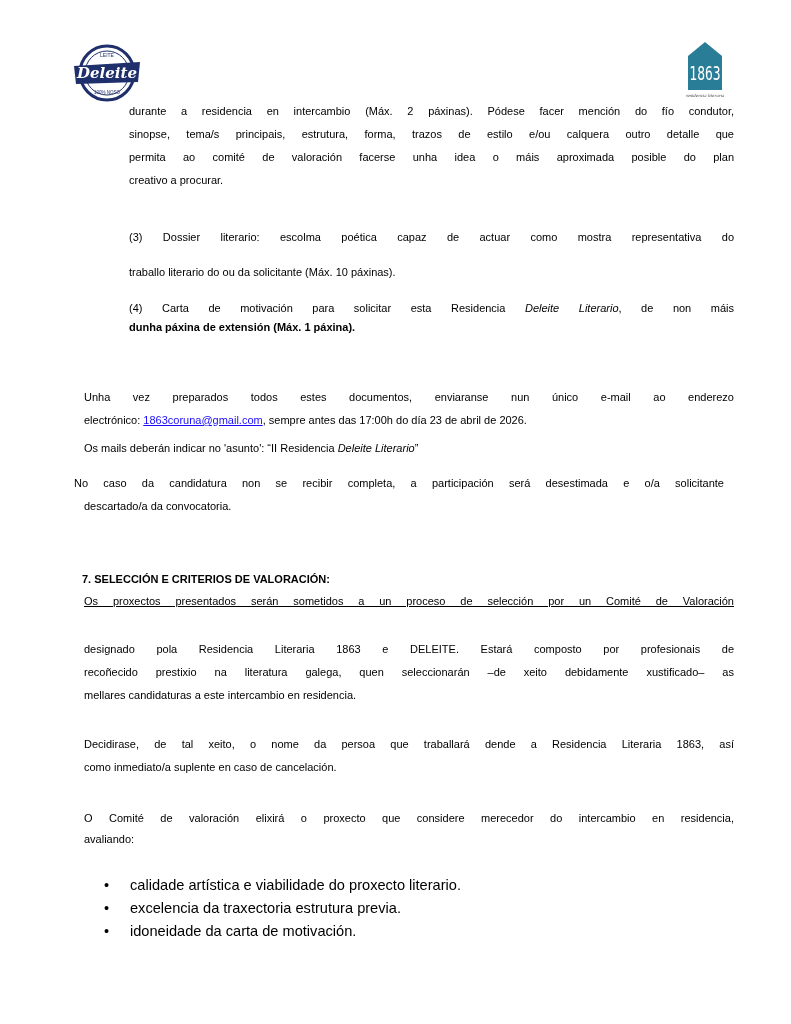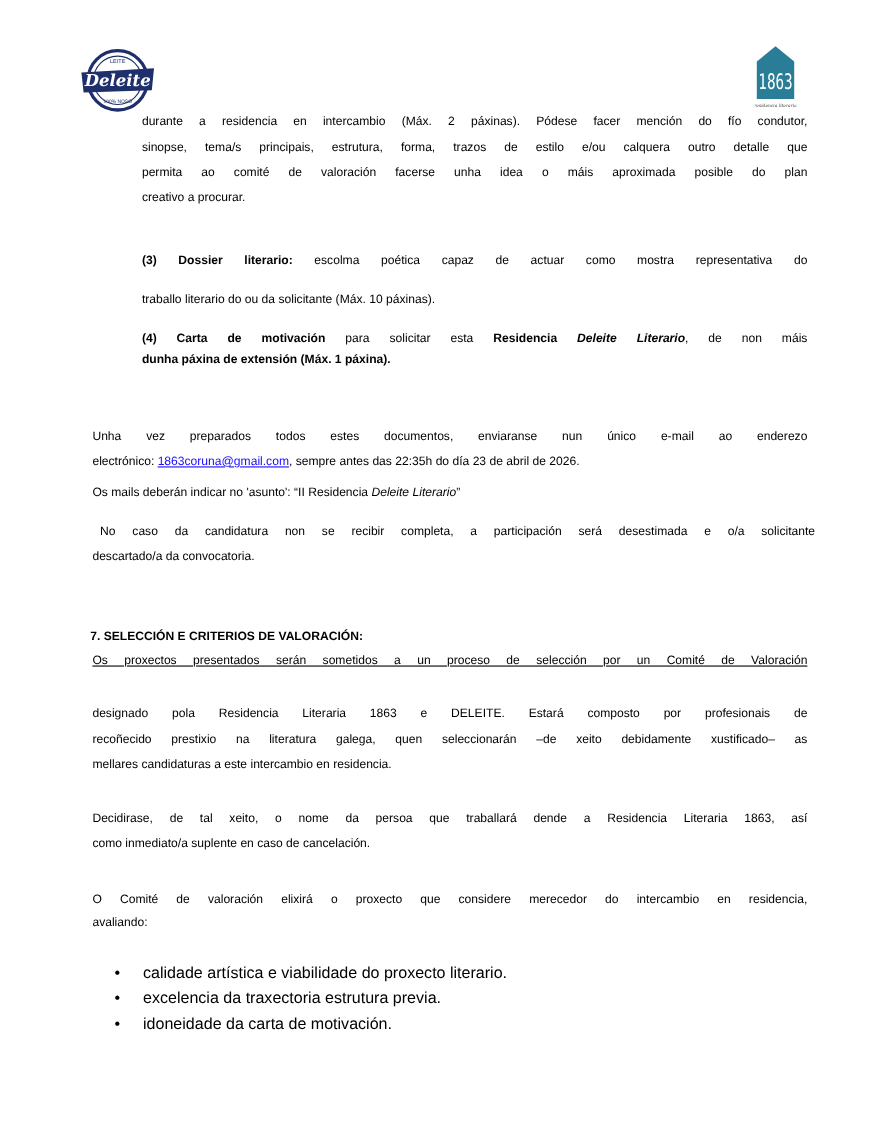--- a/index.html
+++ b/index.html
@@ -1,21 +1,21 @@
 <!DOCTYPE html>
 <html><head>
 <meta charset="utf-8">
 <style>
   html, body { margin: 0; padding: 0; background: #ffffff; }
   body { width: 791px; height: 1024px; position: relative; overflow: hidden;
          font-family: "Liberation Sans", sans-serif; color: #000; }
   .abs { position: absolute; }
   .p { position: absolute; font-size: 11px; line-height: 23px; text-align: justify; }
   .just { text-align: justify; text-align-last: justify; }
-  b { font-weight: bold; }
+  b { font-weight: normal; }
   .link { color: #1a0dff; text-decoration: underline; }
 
   
   .deleite-logo { left: 70px; top: 44px; width: 74px; height: 58px; }
   
   .logo1863 { left: 686px; top: 40px; width: 38px; height: 60px; }
 
   .bullets { position: absolute; left: 104px; top: 874px; font-size: 14.6px; line-height: 23px; }
   .bullet-row { display: flex; height: 23px; }
   .bullet-dot { width: 26px; }
@@ -52,26 +52,26 @@
 </div>
 <div class="p" style="left:129px; top:249px;margin-top:12px;">traballo literario do ou da solicitante (Máx. 10 páxinas).</div>
 
 <div class="p just" style="left:129px; top:297px; width:605px;">
   <b>(4) Carta de motivación</b><span> para solicitar esta </span><b>Residencia </b><b><i>Deleite Literario</i></b><span>, de non máis</span>
 </div>
 <div class="p" style="left:129px; top:316px;font-weight:bold;">dunha páxina de extensión (Máx. 1 páxina).</div>
 
 <div class="p just" style="left:84px; top:386px; width:650px;">Unha vez preparados todos estes documentos, enviaranse nun único e-mail ao enderezo</div>
 <div class="p" style="left:84px; top:409px;">
-  <span>electrónico: </span><a class="link">1863coruna@gmail.com</a><span>, sempre antes das 22:35h do día 23 de abril de 2026.</span>
+  <span>electrónico: </span><a class="link">1863coruna@gmail.com</a><span>, sempre antes das 17:00h do día 23 de abril de 2026.</span>
 </div>
 <div class="p" style="left:84px; top:437px;">
   <span>Os mails deberán indicar no 'asunto': “II Residencia </span><i>Deleite Literario</i><span>”</span>
 </div>
-<div class="p just" style="left:91px; top:472px; width:650px;">No caso da candidatura non se recibir completa, a participación será desestimada e o/a solicitante</div>
+<div class="p just" style="left:74px; top:472px; width:650px;">No caso da candidatura non se recibir completa, a participación será desestimada e o/a solicitante</div>
 <div class="p" style="left:84px; top:495px;">descartado/a da convocatoria.</div>
 
 <div class="p" style="left:82px; top:568px; font-weight:bold;">7. SELECCIÓN E CRITERIOS DE VALORACIÓN:</div>
 
 <div class="p just" style="left:84px; top:590px; width:650px;text-decoration:underline;">Os proxectos presentados serán sometidos a un proceso de selección por un Comité de Valoración</div>
 <div class="p just" style="left:84px; top:638px; width:650px;">designado pola Residencia Literaria 1863 e DELEITE. Estará composto por profesionais de</div>
 <div class="p just" style="left:84px; top:661px; width:650px;">recoñecido prestixio na literatura galega, quen seleccionarán –de xeito debidamente xustificado– as</div>
 <div class="p" style="left:84px; top:684px;">mellares candidaturas a este intercambio en residencia.</div>
 
 <div class="p just" style="left:84px; top:733px; width:650px;">Decidirase, de tal xeito, o nome da persoa que traballará dende a Residencia Literaria 1863, así</div>

